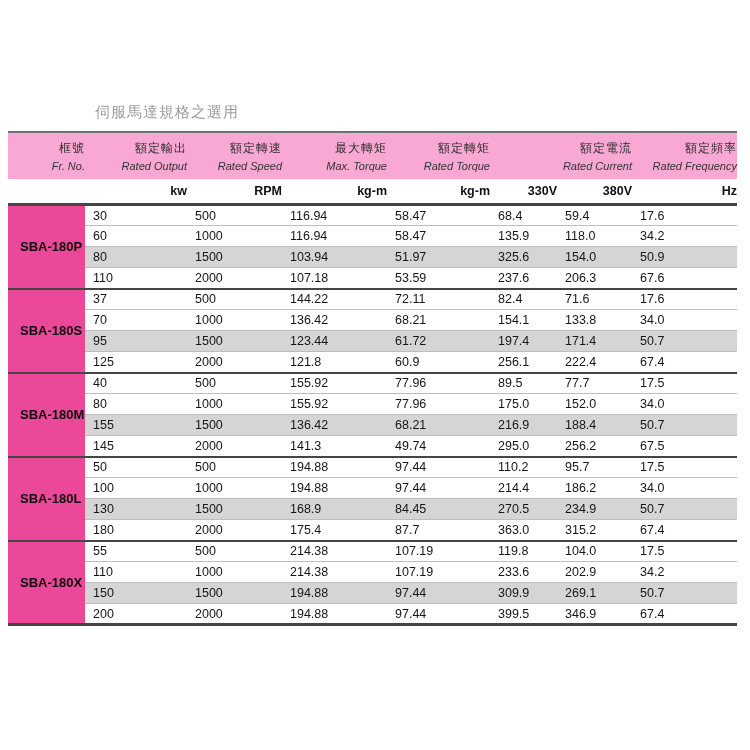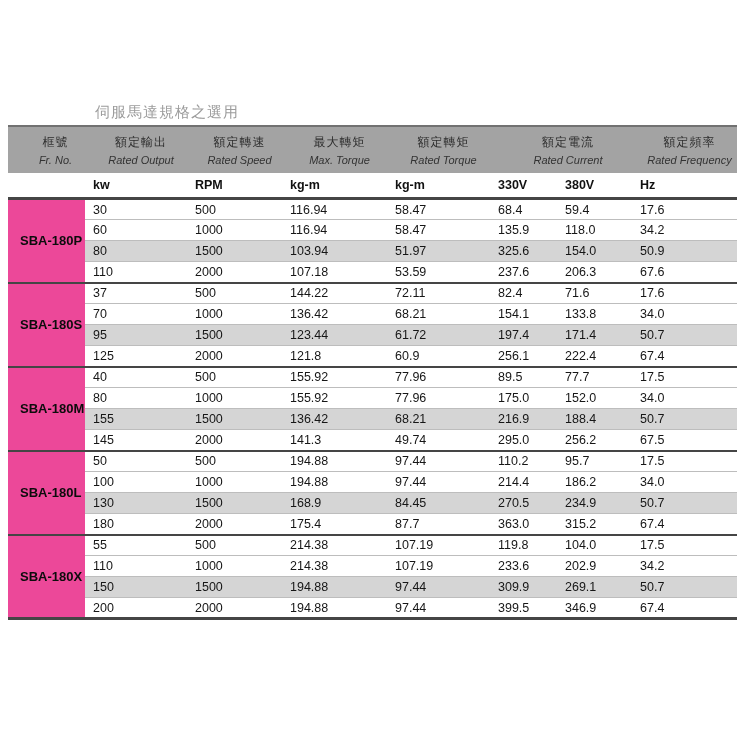--- a/index.html
+++ b/index.html
@@ -5,21 +5,21 @@
   * { box-sizing: border-box; }
   html, body {
     margin: 0; padding: 0;
     width: 750px; height: 750px;
     background: #ffffff;
     font-family: "Liberation Sans", "DejaVu Sans", sans-serif;
     overflow: hidden;
   }
   .page { padding-top: 103px; }
   .page-title {
-    margin: 0 0 3px 95px;
+    margin: 0 0 9px 95px;
     font-size: 15px;
     font-weight: 400;
     letter-spacing: 1px;
     color: #9c9c9c;
   }
   table.spec {
     border-collapse: collapse;
     table-layout: fixed;
     width: 729px;
     margin-left: 8px;
@@ -28,39 +28,40 @@
   col.c0 { width: 77px; }
   col.c1 { width: 102px; }
   col.c2 { width: 95px; }
   col.c3 { width: 105px; }
   col.c4 { width: 103px; }
   col.c5 { width: 67px; }
   col.c6 { width: 75px; }
   col.c7 { width: 105px; }
 
   tr.band th {
-    background: #a3a3a3;
+    background: #f9a8d4;
     border-top: 2px solid #717171;
-    text-align: center;
+    text-align: right;
     font-weight: normal;
     vertical-align: middle;
     padding: 7px 0 7px 10px;
   }
   tr.band th.fr { padding-left: 18px; }
   tr.band th.current { padding-left: 14px; }
   tr.band .zh { display: block; font-size: 12px; color: #2e2e2e; letter-spacing: 1px; }
   tr.band .en { display: block; font-size: 11px; color: #333333; margin-top: 3px; font-style: italic; }
 
   tr.units td {
     background: #ffffff;
     font-weight: bold;
     font-size: 12.5px;
     color: #111111;
     padding: 5px 0 5px 8px;
     border-bottom: 3px solid #454545;
+    text-align: right;
   }
 
   tbody.group { border-top: 2px solid #454545; }
   tbody.group td {
     font-size: 12.5px;
     color: #161616;
     height: 21px;
     padding: 0 0 0 8px;
     vertical-align: middle;
   }

